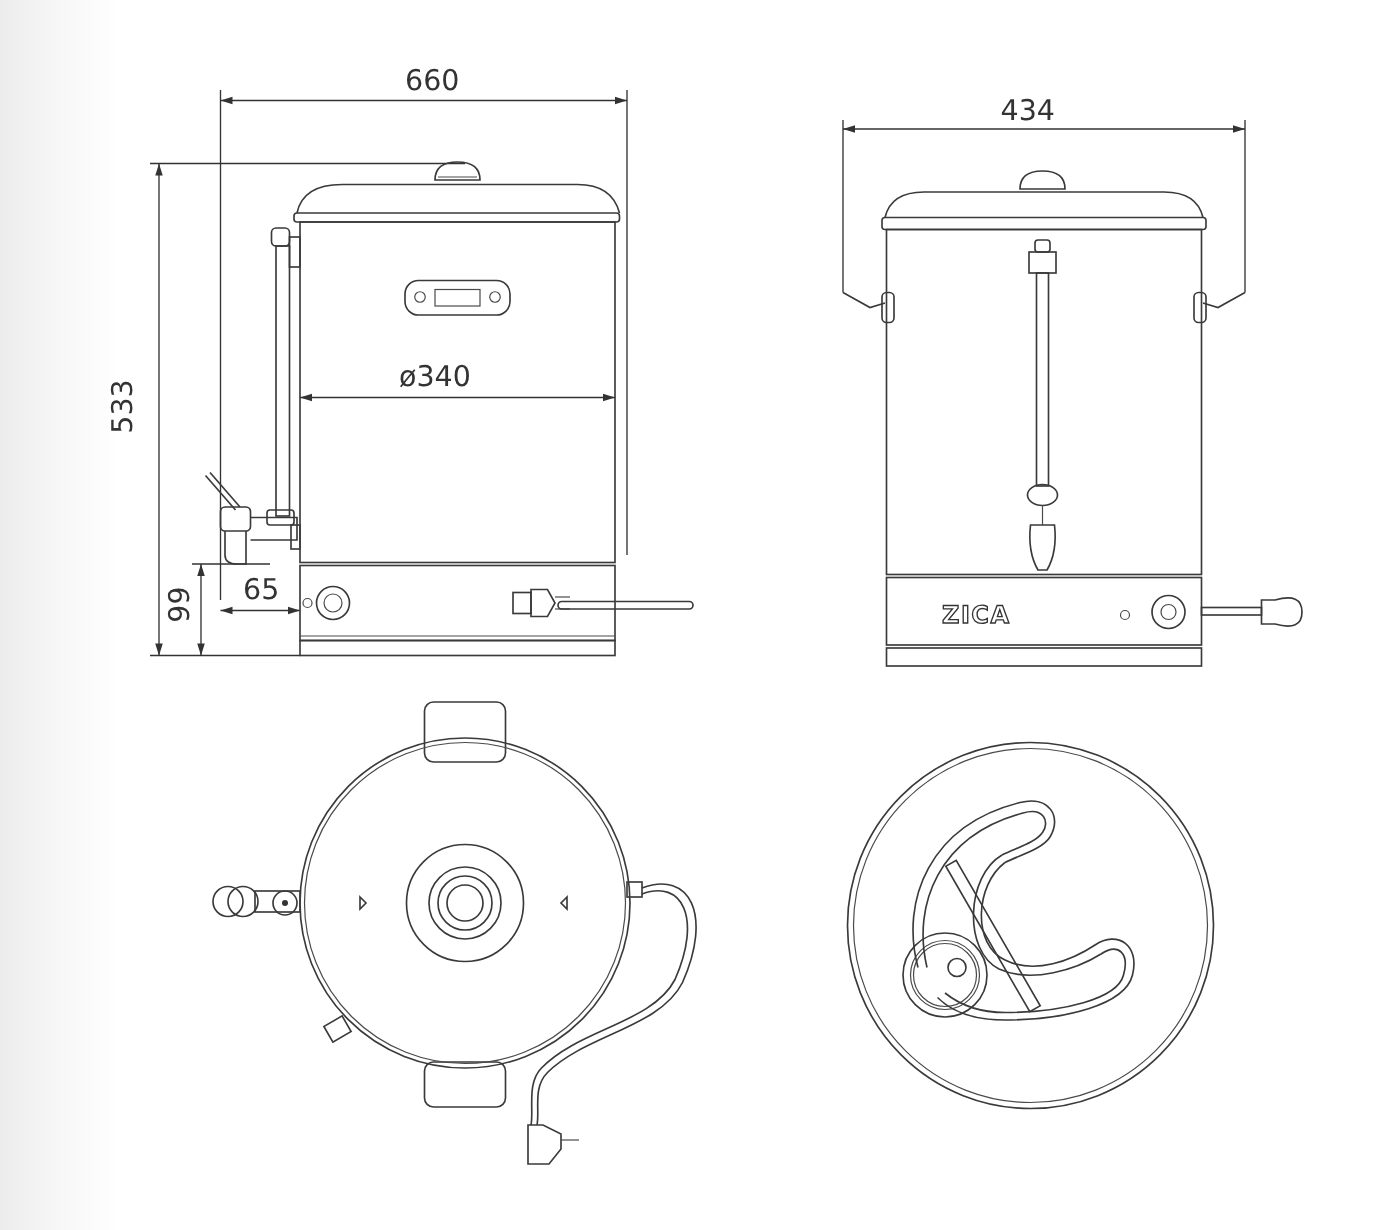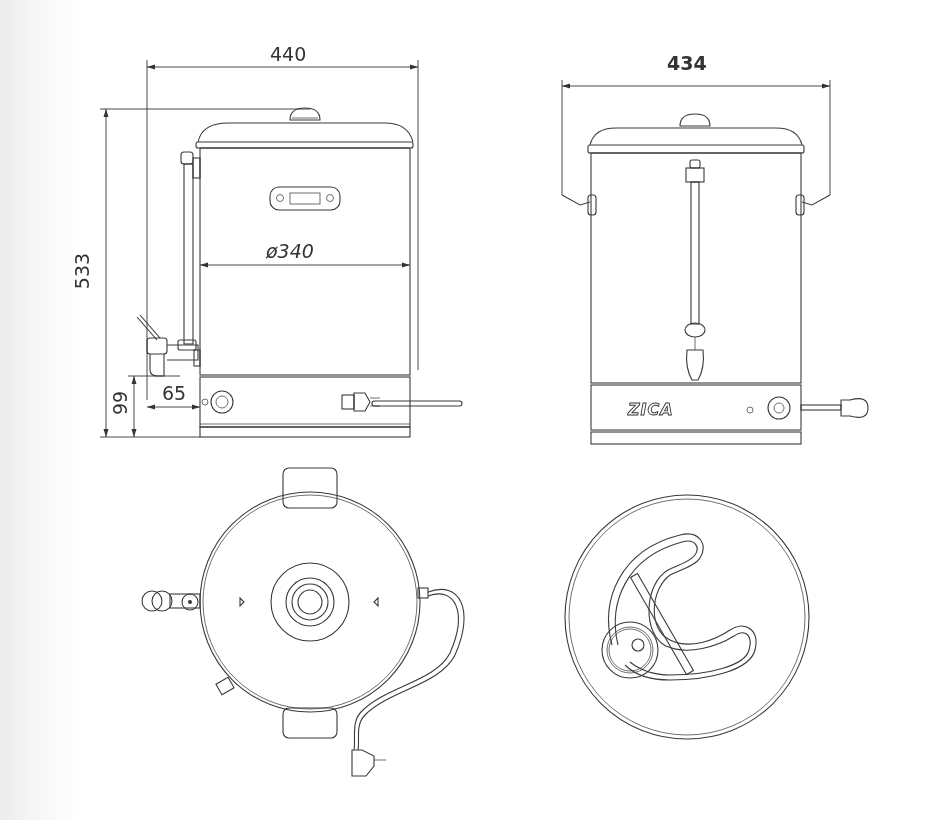--- a/index.html
+++ b/index.html
@@ -76,23 +76,23 @@
     <circle class="ln" cx="142" cy="362" r="11"></circle>
     <circle class="thin" cx="142" cy="362" r="6"></circle>
     <circle class="thin" cx="125" cy="362" r="3"></circle>
 
     <rect class="ln" x="262" y="355" width="12" height="14"></rect>
     <path class="ln" d="M274,353 L285,353 L290,362 L285,371 L274,371 Z"></path>
     <line class="thin" x1="290" y1="358" x2="300" y2="358"></line>
     <line class="thin" x1="290" y1="366" x2="300" y2="366"></line>
     <rect class="ln" x="292" y="361" width="90" height="5" rx="2.5"></rect>
   </svg>
-  <span style="position:absolute;left:190px;top:3px;font-size:19px;color:#333;">440</span>
+  <span style="position:absolute;left:190px;top:3px;font-size:19px;color:#333;">660</span>
   <span style="position:absolute;left:-16px;top:220px;font-size:19px;color:#333;transform:rotate(-90deg);transform-origin:center;">533</span>
-  <span style="position:absolute;left:186px;top:200px;font-size:19px;color:#333;font-style:italic;">ø340</span>
+  <span style="position:absolute;left:186px;top:200px;font-size:19px;color:#333;">ø340</span>
   <span style="position:absolute;left:82px;top:342px;font-size:19px;color:#333;">65</span>
   <span style="position:absolute;left:28px;top:352px;font-size:19px;color:#333;transform:rotate(-90deg);transform-origin:center;">99</span>
 </div>
 
 <div class="view" style="left:550px;top:50px;width:350px;height:400px;">
   <svg width="350" height="400" viewBox="0 0 350 400">
 
     <line class="dim" x1="12" y1="30" x2="12" y2="145"></line>
     <line class="dim" x1="280" y1="30" x2="280" y2="145"></line>
     <line class="dim" x1="12" y1="36" x2="280" y2="36"></line>
@@ -121,22 +121,22 @@
     <rect class="ln" x="41" y="335" width="210" height="45"></rect>
     <rect class="ln" x="41" y="382" width="210" height="12"></rect>
 
     <circle class="thin" cx="200" cy="360" r="3"></circle>
     <circle class="ln" cx="229" cy="358" r="11"></circle>
     <circle class="thin" cx="229" cy="358" r="5"></circle>
 
     <rect class="ln" x="251" y="355" width="40" height="5"></rect>
     <path class="ln" d="M291,350 L300,350 Q318,345 318,358 Q318,371 300,366 L291,366 Z"></path>
   </svg>
-  <span style="position:absolute;left:117px;top:2px;font-size:19px;color:#333;font-weight:bold;">434</span>
-  <span style="position:absolute;left:78px;top:350px;font-size:16px;font-weight:bold;font-style:italic;color:#fff;-webkit-text-stroke:0.9px #333;letter-spacing:1px;">ZICA</span>
+  <span style="position:absolute;left:117px;top:13px;font-size:19px;color:#333;">434</span>
+  <span style="position:absolute;left:78px;top:350px;font-size:16px;font-weight:bold;color:#fff;-webkit-text-stroke:0.9px #333;letter-spacing:1px;">ZICA</span>
 </div>
 
 <div class="view" style="left:130px;top:460px;width:360px;height:330px;">
   <svg width="360" height="330" viewBox="0 0 360 330">
 
     <rect class="ln" x="153" y="8" width="54" height="40" rx="6"></rect>
     <rect class="ln" x="153" y="248" width="54" height="30" rx="6"></rect>
 
     <circle class="ln" cx="180" cy="142" r="110"></circle>
     <circle class="thin" cx="180" cy="142" r="107"></circle>

